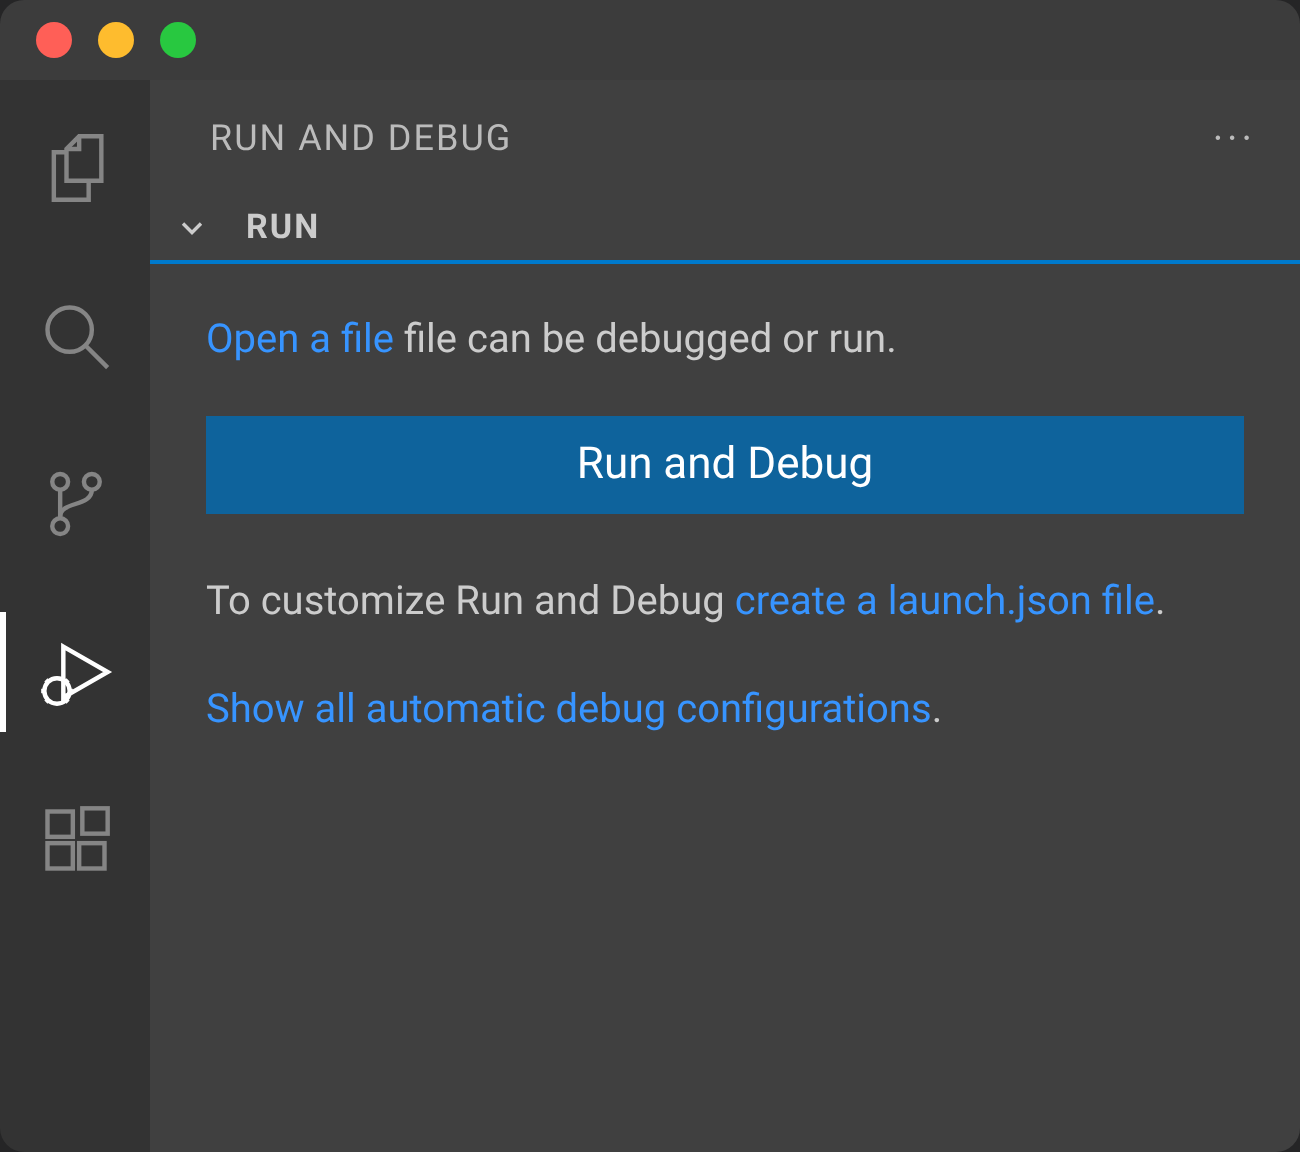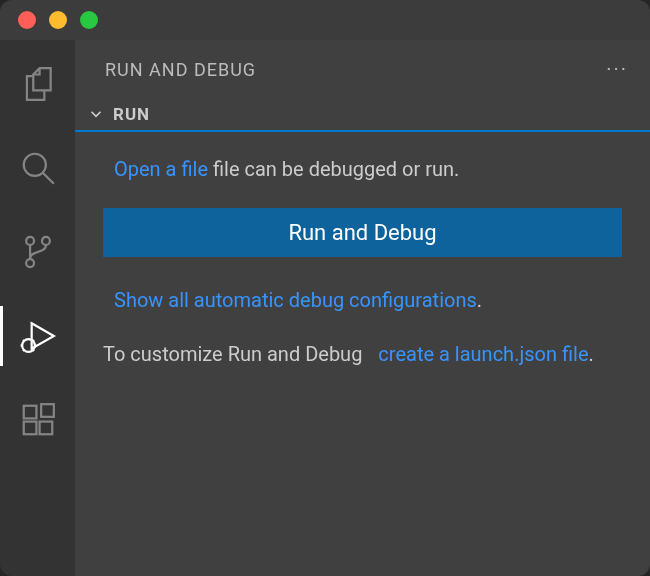--- a/index.html
+++ b/index.html
@@ -96,21 +96,21 @@
     .more-dots {
       color: #bbbbbb;
       font-size: 20px;
       letter-spacing: 2px;
       cursor: pointer;
     }
     .section-header {
       display: flex;
       align-items: center;
       padding: 6px 12px;
-      gap: 8px;
+      gap: 18px;
       cursor: pointer;
     }
     .chevron {
       color: #cccccc;
     }
     .section-title {
       font-size: 17px;
       font-weight: 700;
       letter-spacing: 1px;
       color: #cccccc;
@@ -121,21 +121,20 @@
       font-size: 20px;
       line-height: 1.5;
       color: #cccccc;
     }
     .run-content p {
       margin-bottom: 24px;
     }
     .link {
       color: #3794ff;
       cursor: pointer;
-      margin-left: 11px;
     }
     .run-button {
       width: 100%;
       background: #0e639c;
       color: #ffffff;
       border: none;
       font-size: 22px;
       font-weight: 400;
       padding: 12px 0;
       cursor: pointer;
@@ -212,21 +211,21 @@
     </div>
 
     <div class="run-content">
       <p>
         <span class="link">Open a file</span><span> file can be debugged or run.</span>
       </p>
 
       <button class="run-button">Run and Debug</button>
 
       <p>
+        <span>To customize Run and Debug </span><span class="link">create a launch.json file</span><span>.</span>
+      </p>
+
+      <p>
         <span class="link">Show all automatic debug configurations</span><span>.</span>
       </p>
-
-      <p>
-        <span>To customize Run and Debug </span><span class="link">create a launch.json file</span><span>.</span>
-      </p>
     </div>
   </div>
 </div>
 
 </body></html>

